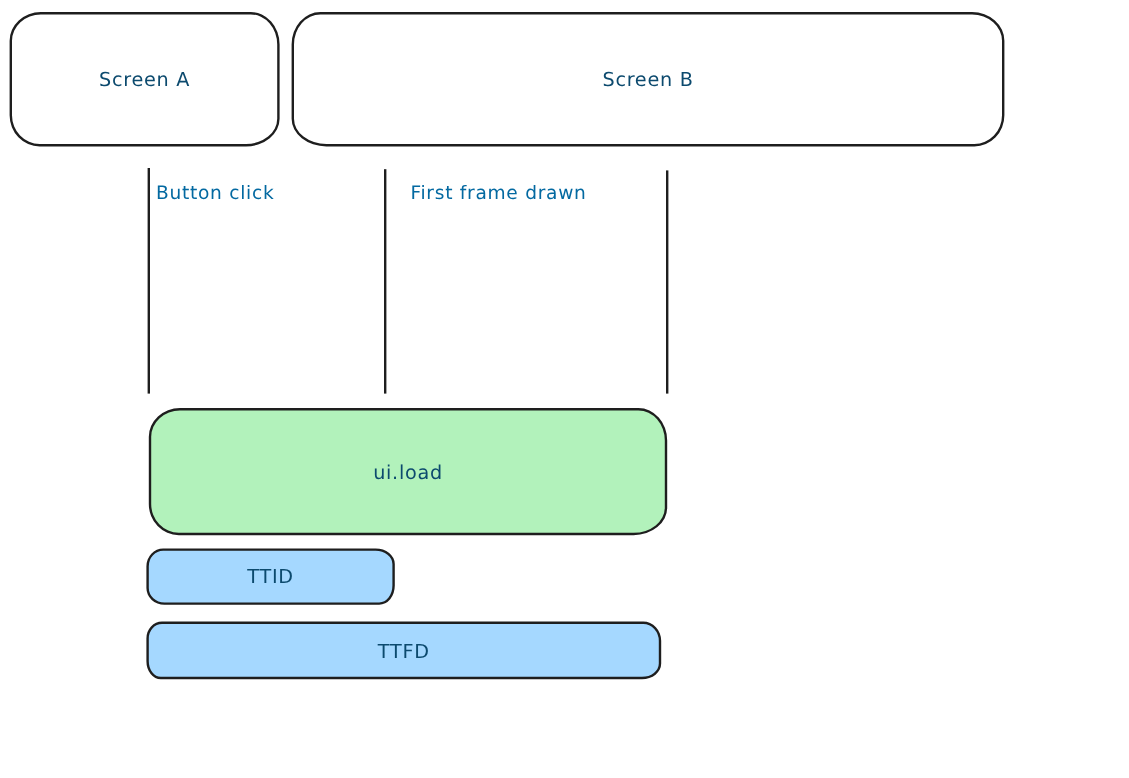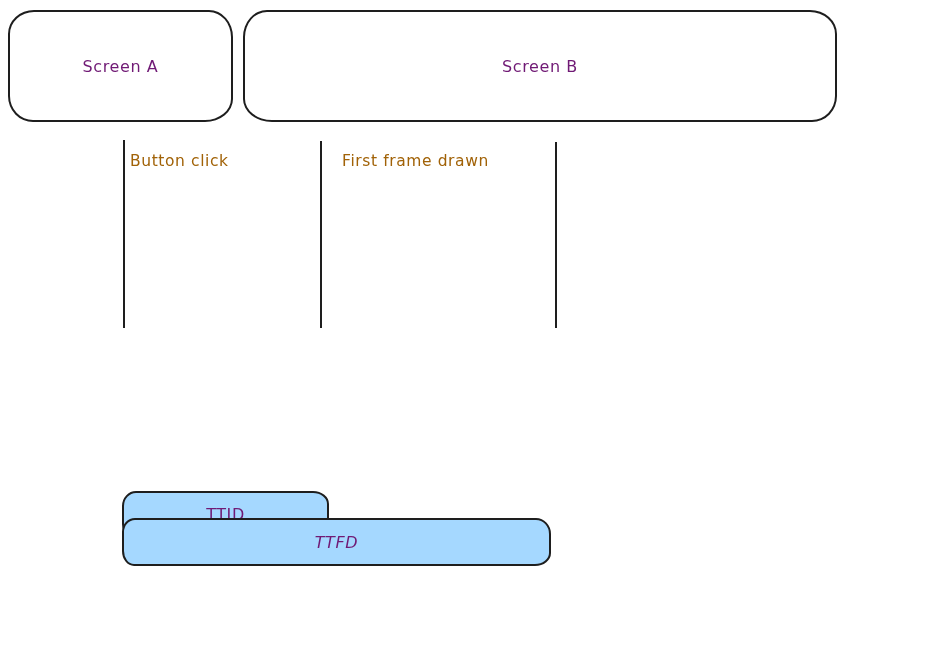--- a/index.html
+++ b/index.html
@@ -29,57 +29,55 @@
     color: #1e1e1e;
   }
   
   .r-a { border-radius: 26px 24px 28px 25px / 24px 27px 23px 26px; }
   .r-b { border-radius: 24px 27px 25px 29px / 27px 24px 26px 23px; }
   .r-c { border-radius: 14px 16px 13px 15px / 15px 13px 16px 14px; }
   .r-d { border-radius: 13px 15px 16px 12px / 14px 16px 13px 15px; }
 
   .sketch-text {
     font-family: "DejaVu Sans", sans-serif;
-    color: #701a75;
+    color: #0c4a6e;
     letter-spacing: 0.6px;
     white-space: nowrap;
   }
 
   
   #screen-a { left: 8px;   top: 10px;  width: 225px; height: 112px; }
   #screen-b { left: 243px; top: 10px;  width: 594px; height: 112px; }
   .screen-label { font-size: 16px; }
 
   
   .marker {
     position: absolute;
     width: 0;
     border-left: 2.5px solid #1e1e1e;
   }
   .marker-label {
     position: absolute;
     font-size: 15.5px;
-    color: #a16207;
+    color: #0369a1;
     white-space: nowrap;
   }
 
   
   #bar-uiload {
     left: 124px; top: 340px; width: 432px; height: 106px;
     background: #b2f2bb;
   }
   #bar-ttid {
     left: 122px; top: 457px; width: 207px; height: 47px;
     background: #a5d8ff;
-    margin-top: 34px;
   }
   #bar-ttfd {
     left: 122px; top: 518px; width: 429px; height: 48px;
     background: #a5d8ff;
-    font-style: italic;
   }
   .bar-label { font-size: 16px; }
 
   
   #legend-transaction {
     left: 757px; top: 497px; width: 172px; height: 64px;
     background: #b2f2bb;
   }
   #legend-span {
     left: 757px; top: 572px; width: 172px; height: 59px;
@@ -101,20 +99,23 @@
   </div>
 
   <div class="marker" style="left:123px; top:140px; height:188px;"></div>
   <div class="marker-label sketch-text" style="left:130px; top:152px;">Button click</div>
 
   <div class="marker" style="left:320px; top:141px; height:187px;"></div>
   <div class="marker-label sketch-text" style="left:342px; top:152px;">First frame drawn</div>
 
   <div class="marker" style="left:555px; top:142px; height:186px;"></div>
 
+  <div class="hbox r-a" id="bar-uiload">
+    <span class="sketch-text bar-label">ui.load</span>
+  </div>
 
   <div class="hbox r-c" id="bar-ttid">
     <span class="sketch-text bar-label">TTID</span>
   </div>
 
   <div class="hbox r-d" id="bar-ttfd">
     <span class="sketch-text bar-label">TTFD</span>
   </div>
 
 

